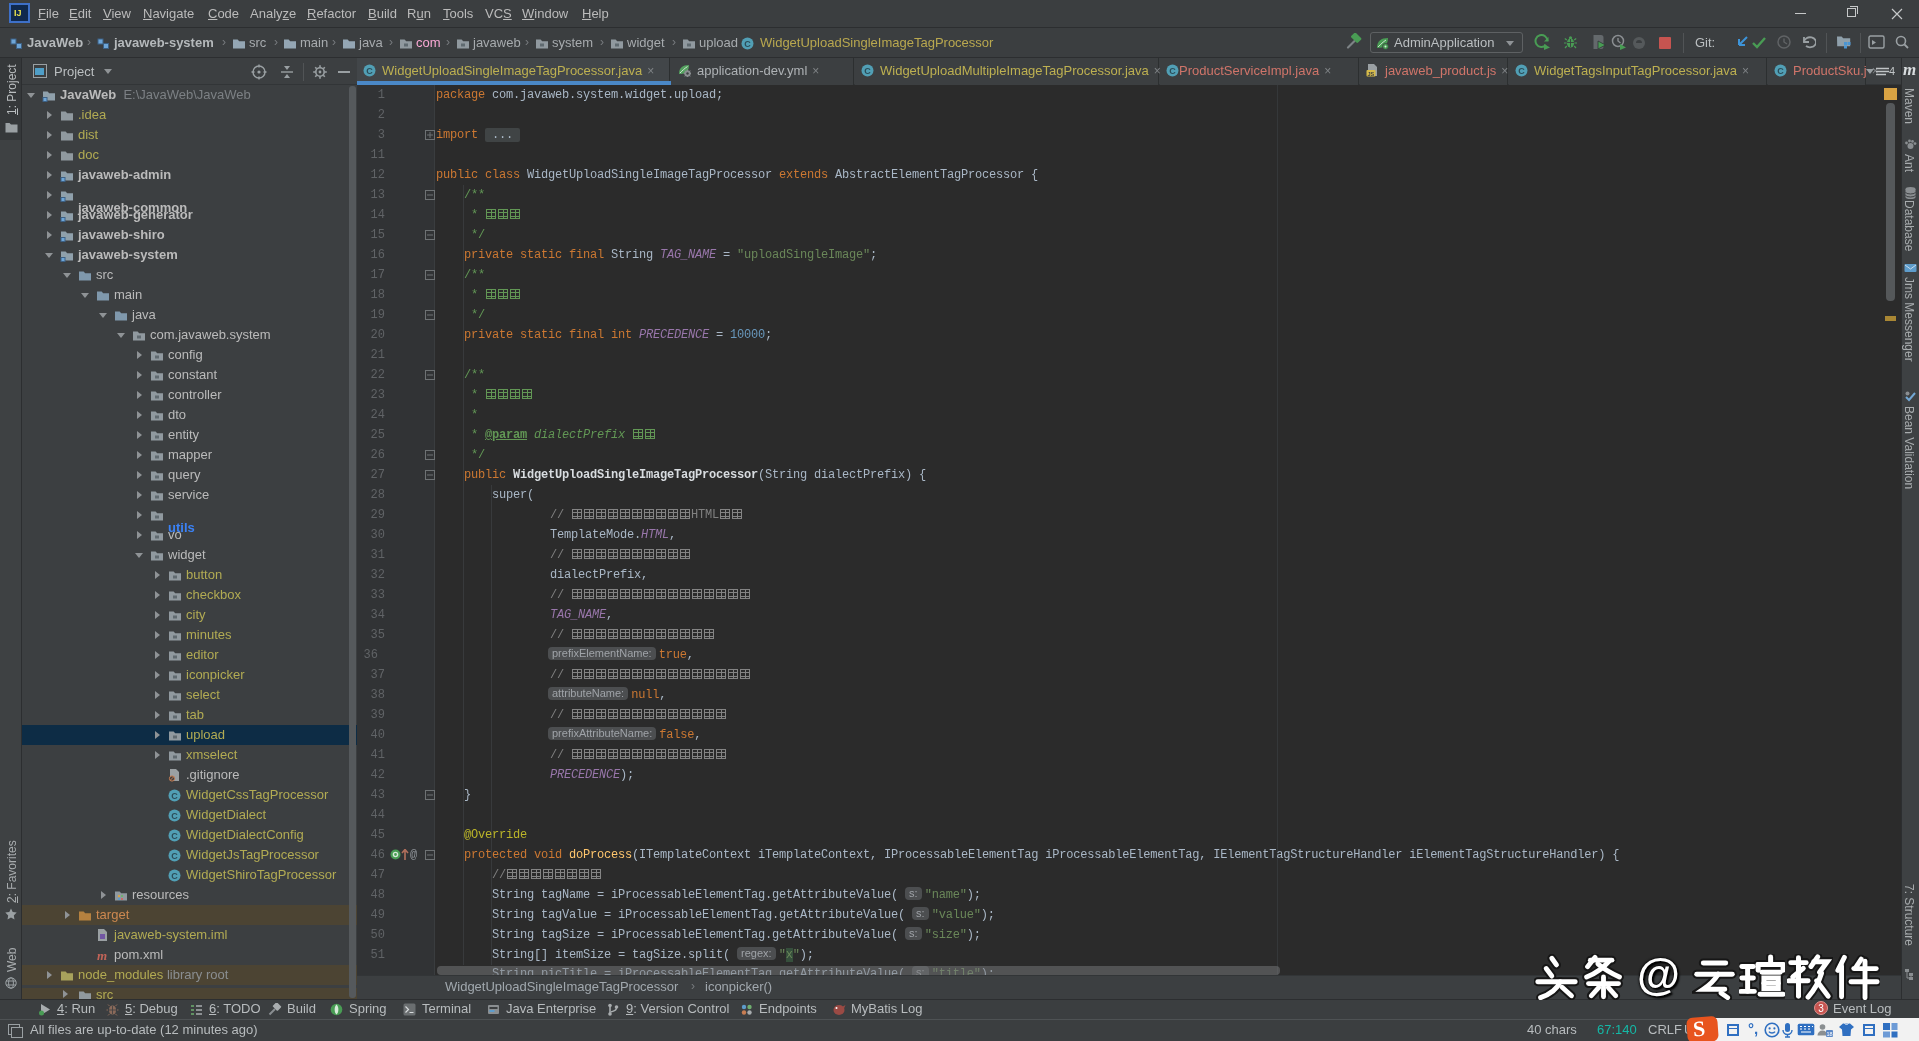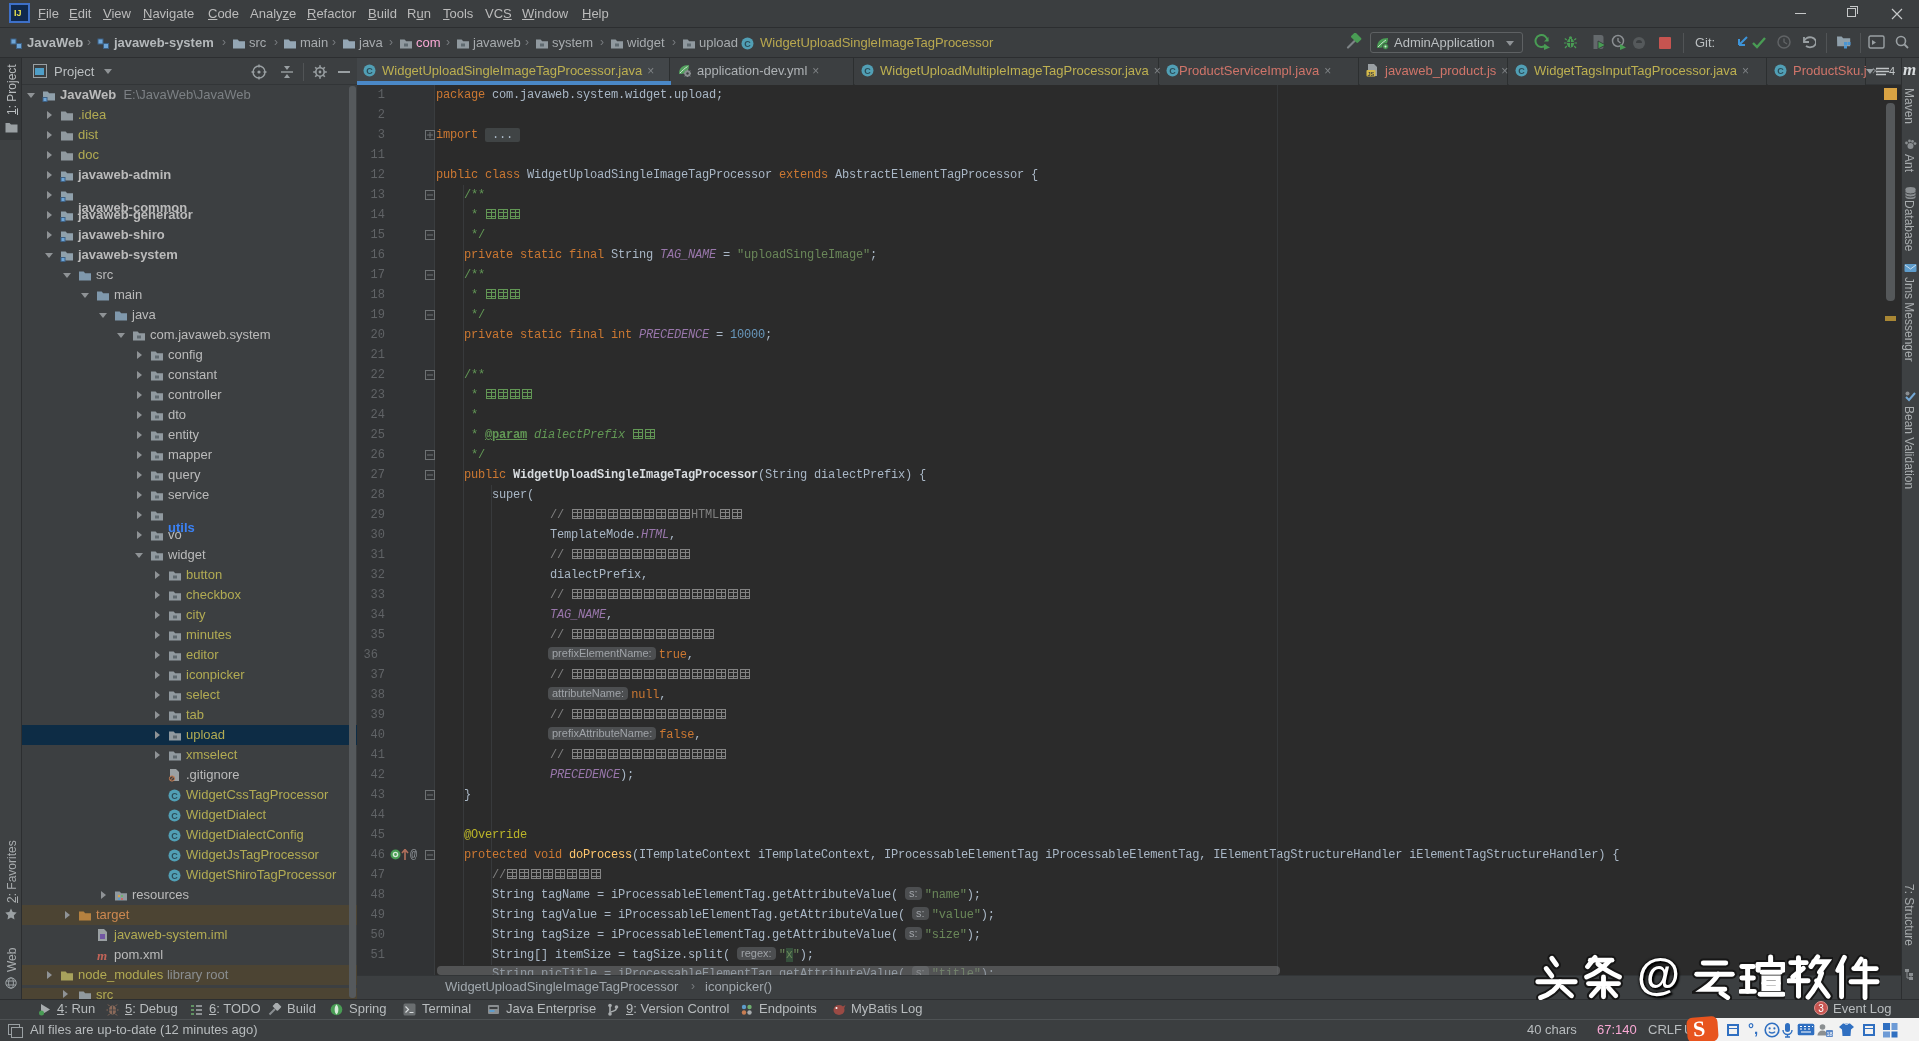--- a/index.html
+++ b/index.html
@@ -787,21 +787,21 @@
       <path d="M10 4 l3.5 -2 -1.5 3.5 z" fill="#9a4a44"></path>
     </svg></span>
 <span class="ab" style="left:851px;top:999px;line-height:20px;font-size:13px;color:#b8bcbe;white-space:nowrap">MyBatis Log</span>
 <span class="ab" style="left:1814px;top:1001px;width:14px;height:14px;background:#c75450;border-radius:8px;color:#fff;font-size:10px;text-align:center;line-height:14px;border:1px solid #e0938f">3</span>
 <span class="ab" style="left:1833px;top:999px;line-height:20px;font-size:13px;color:#b8bcbe">Event Log</span>
 <div class="ab" style="left:0;top:1019px;width:1919px;height:22px;background:#3b3e40;border-top:1px solid #4e5254"></div>
 <div class="ab" style="left:8px;top:1024px;width:12px;height:11px;border:1px solid #9aa0a3"></div>
 <div class="ab" style="left:11px;top:1027px;width:12px;height:11px;border:1px solid #9aa0a3;background:#3b3e40"></div>
 <span class="ab" style="left:30px;top:1019px;line-height:22px;font-size:13px;color:#b8bcbe">All files are up-to-date (12 minutes ago)</span>
 <span class="ab" style="left:1527px;top:1019px;line-height:22px;font-size:13px;color:#b8bcbe">40 chars</span>
-<span class="ab" style="left:1597px;top:1019px;line-height:22px;font-size:13px;color:#f9a8d4">67:140</span>
+<span class="ab" style="left:1597px;top:1019px;line-height:22px;font-size:13px;color:#14b8a6">67:140</span>
 <span class="ab" style="left:1648px;top:1019px;line-height:22px;font-size:13px;color:#b8bcbe">CRLF</span>
 <span class="ab" style="left:1684px;top:1019px;line-height:22px;font-size:13px;color:#b8bcbe">U</span>
 <div class="ab" style="left:1701px;top:1018px;width:218px;height:23px;background:#f2f2f2"></div>
 <div class="ab" style="left:1687px;top:1017px;width:31px;height:25px;background:#e8541e;border-radius:6px;transform:rotate(-4deg)"></div>
 <span class="ab" style="left:1693px;top:1016px;font-size:22px;font-weight:bold;color:#fff;line-height:26px;font-family:Liberation Serif;transform:rotate(-4deg)">S</span>
 <i class="cj" style="position:absolute;left:1726px;top:1024px;color:#2f6fc1;width:12px;height:12px;border-width:2px"></i>
 <span class="ab" style="left:1748px;top:1018px;line-height:22px;font-size:15px;color:#2f6fc1;font-weight:bold">°,</span>
 <svg width="16" height="16" viewBox="0 0 16 16" style="position:absolute;left:1764px;top:1022px">
     <circle cx="8" cy="8" r="6.8" stroke="#2f6fc1" stroke-width="1.6" fill="none"></circle>
     <circle cx="5.6" cy="6.4" r="1.1" fill="#2f6fc1"></circle>

